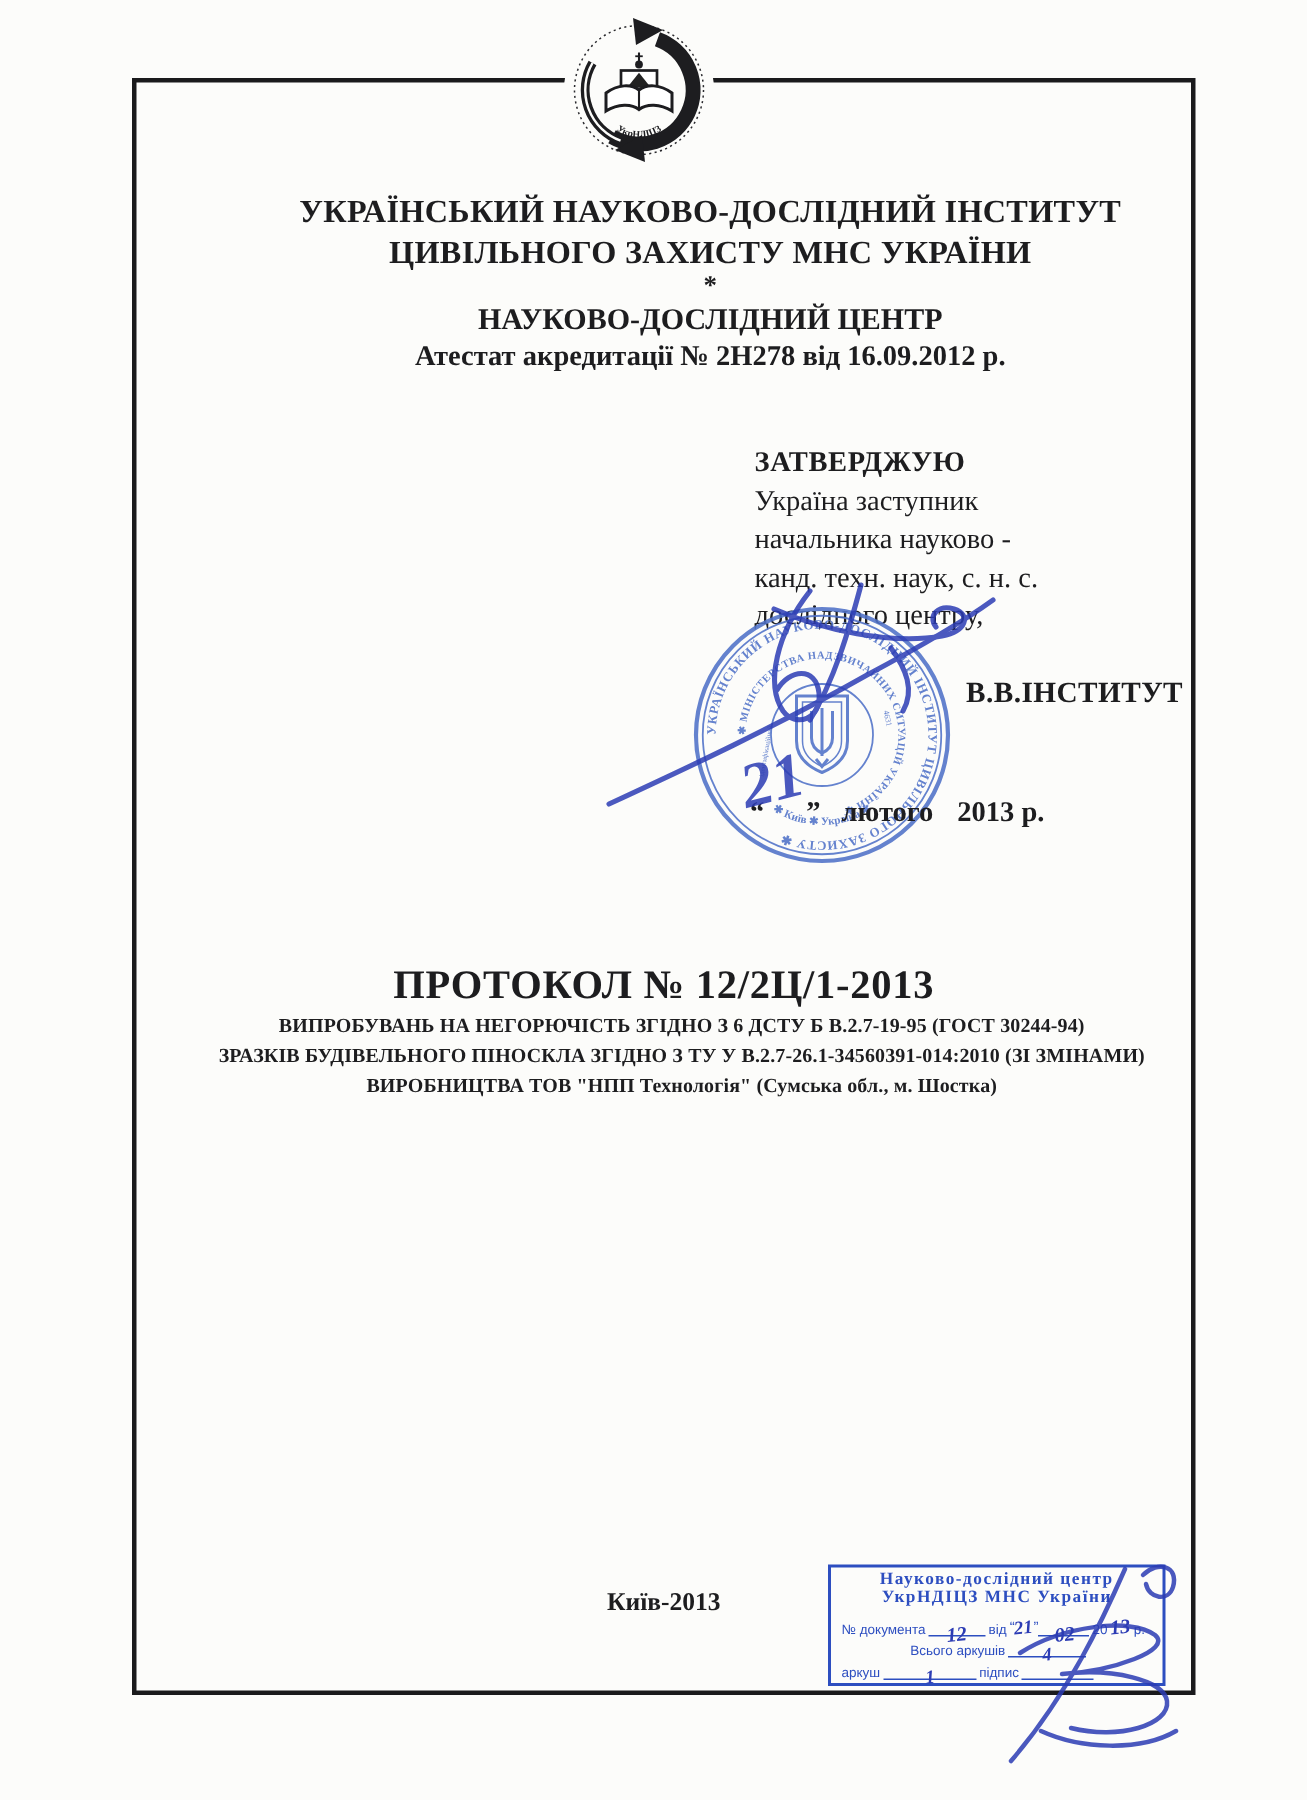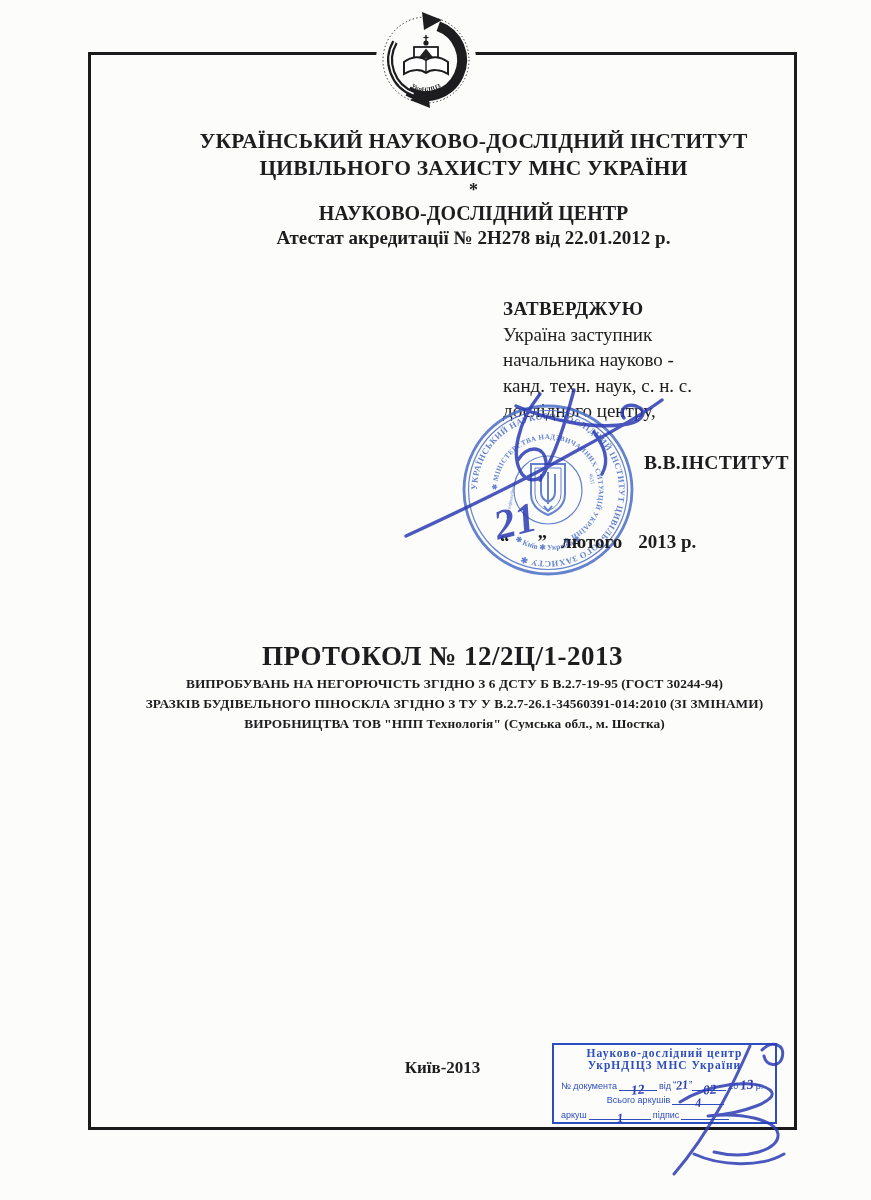--- a/index.html
+++ b/index.html
@@ -87,21 +87,21 @@
     <text font-size="6.5" font-weight="bold" fill="#1d1d20" font-family="Liberation Serif,serif" data-name="logo-caption">
       <textPath href="#logoArc" startOffset="50%" text-anchor="middle">УкрНДІЦЗ</textPath>
     </text>
   </svg>
 
   <div class="header" data-name="document-header">
     <div class="h-big" data-name="header-line-1">УКРАЇНСЬКИЙ НАУКОВО-ДОСЛІДНИЙ ІНСТИТУТ</div>
     <div class="h-big" data-name="header-line-2">ЦИВІЛЬНОГО ЗАХИСТУ МНС УКРАЇНИ</div>
     <div class="h-sep" data-name="header-separator">*</div>
     <div class="h-mid" data-name="header-line-3">НАУКОВО-ДОСЛІДНИЙ ЦЕНТР</div>
-    <div class="h-small" data-name="header-line-4">Атестат акредитації № 2Н278 від 22.01.2012 р.</div>
+    <div class="h-small" data-name="header-line-4">Атестат акредитації № 2Н278 від 16.09.2012 р.</div>
   </div>
 
   <div class="approval" data-name="approval-block">
     <div class="head" data-name="approval-heading">ЗАТВЕРДЖУЮ</div>
     <div data-name="approval-line">Україна заступник</div>
     <div data-name="approval-line">начальника науково -</div>
     <div data-name="approval-line">канд. техн. наук, с. н. с.</div>
     <div data-name="approval-line">дослідного центру,</div>
   </div>
   <div class="signer" data-name="signer-name">В.В.ІНСТИТУТ</div>

